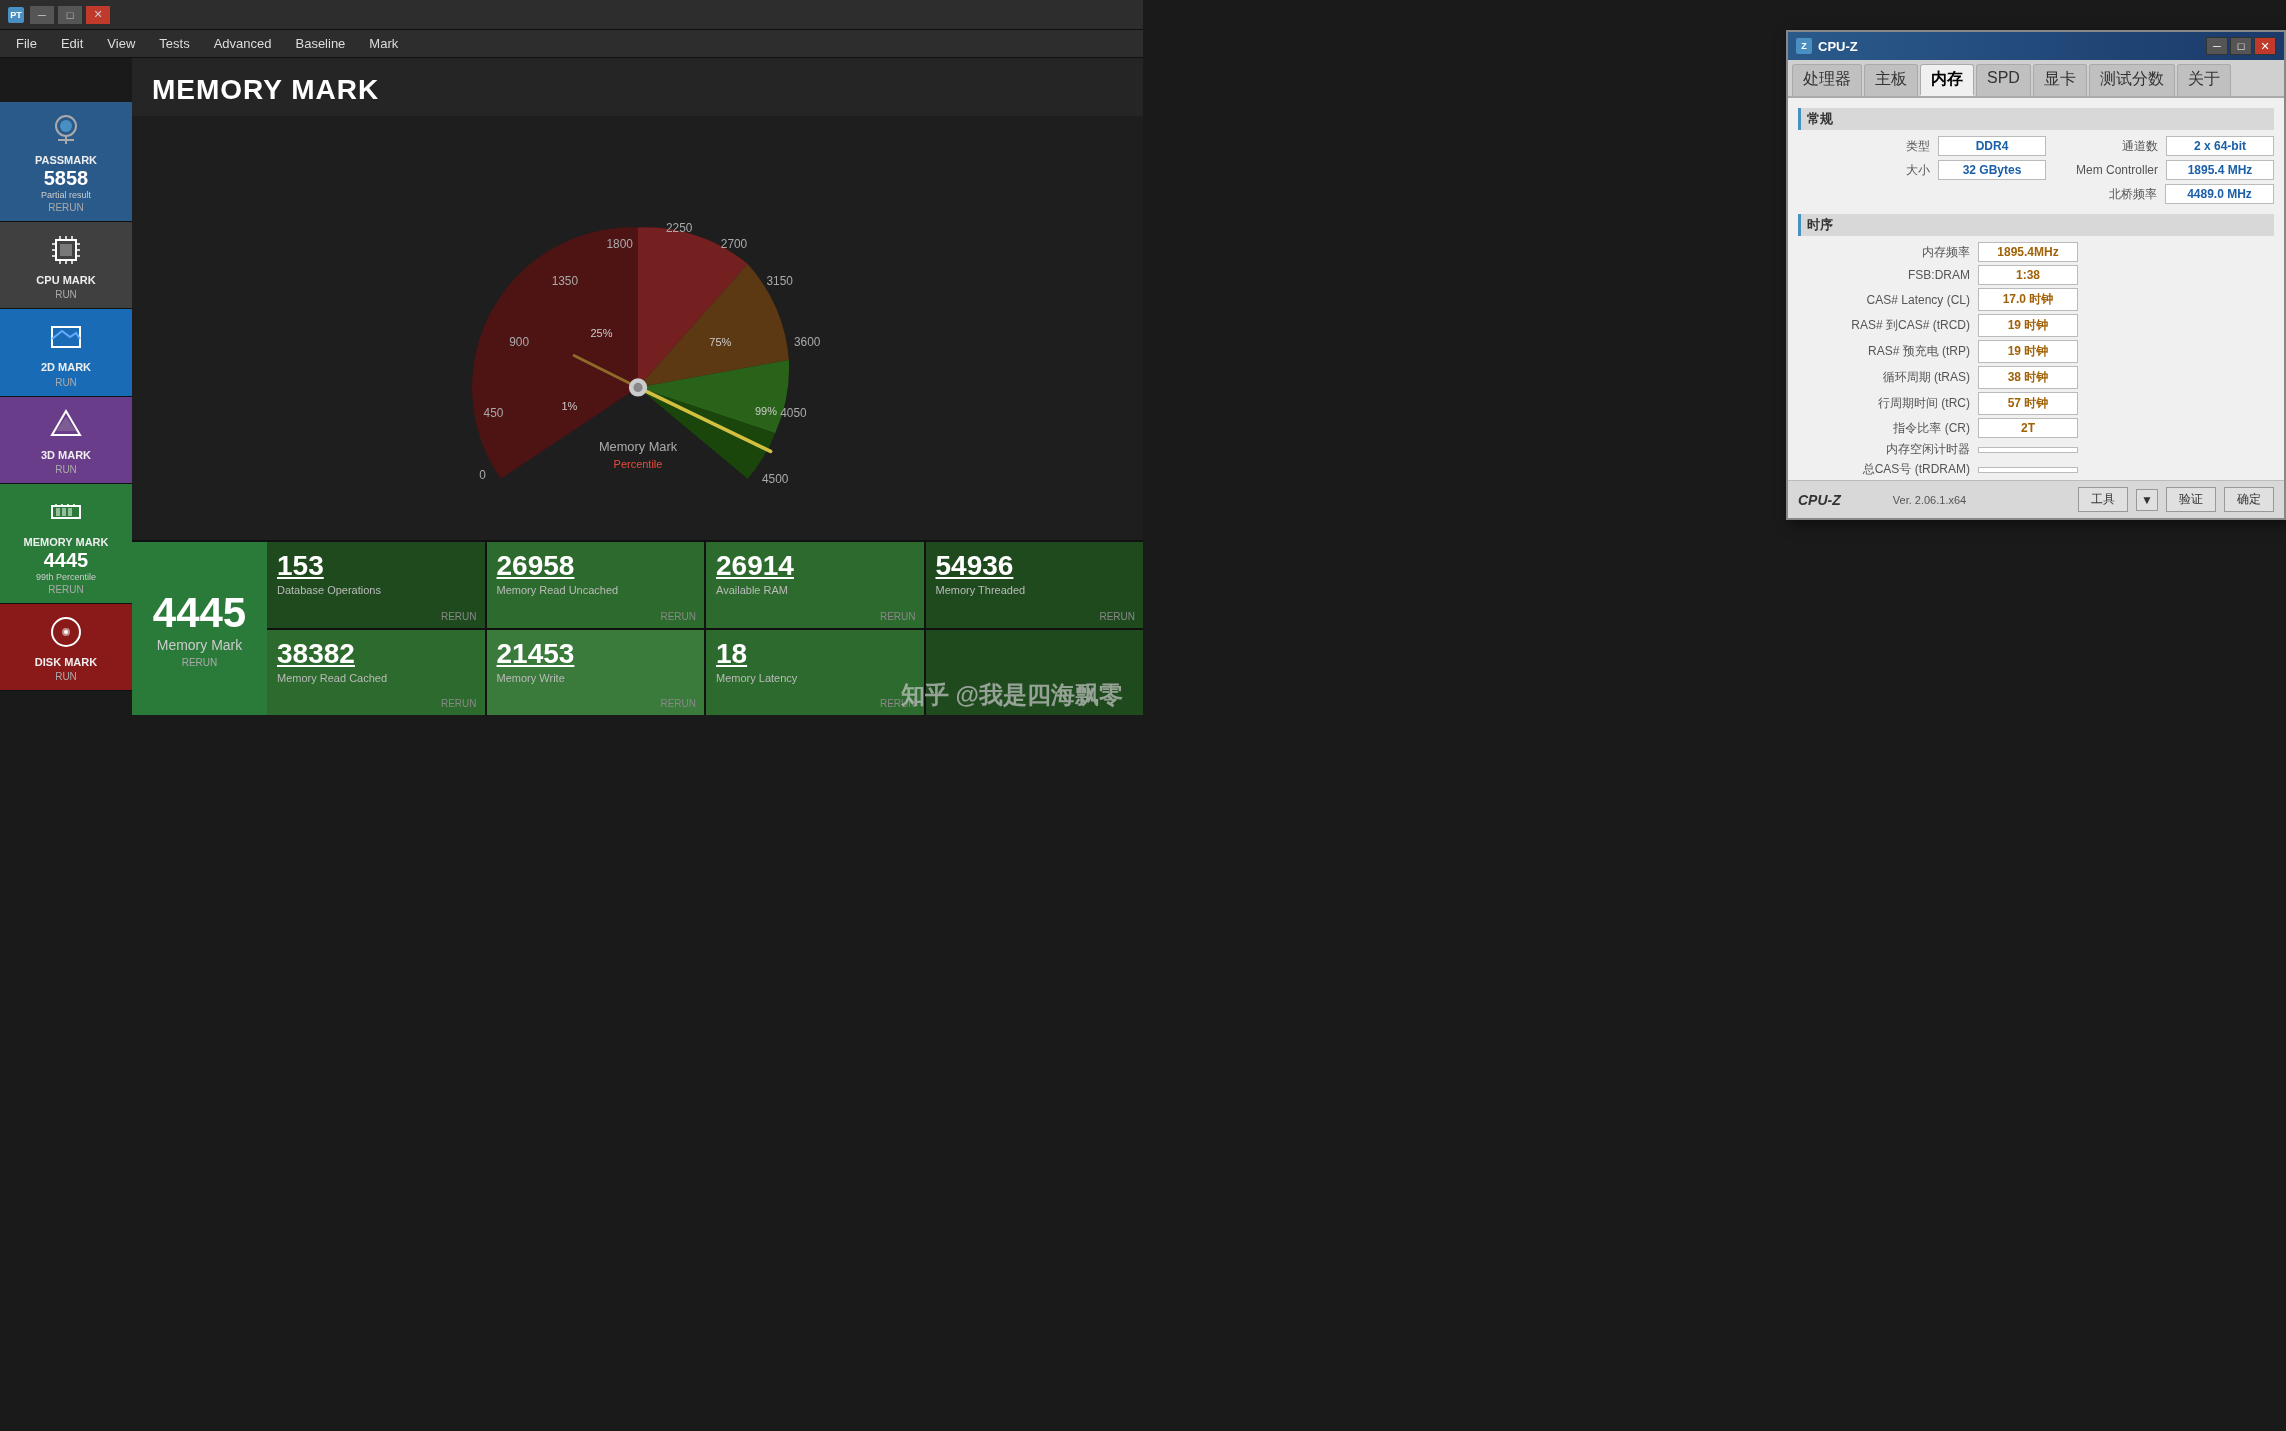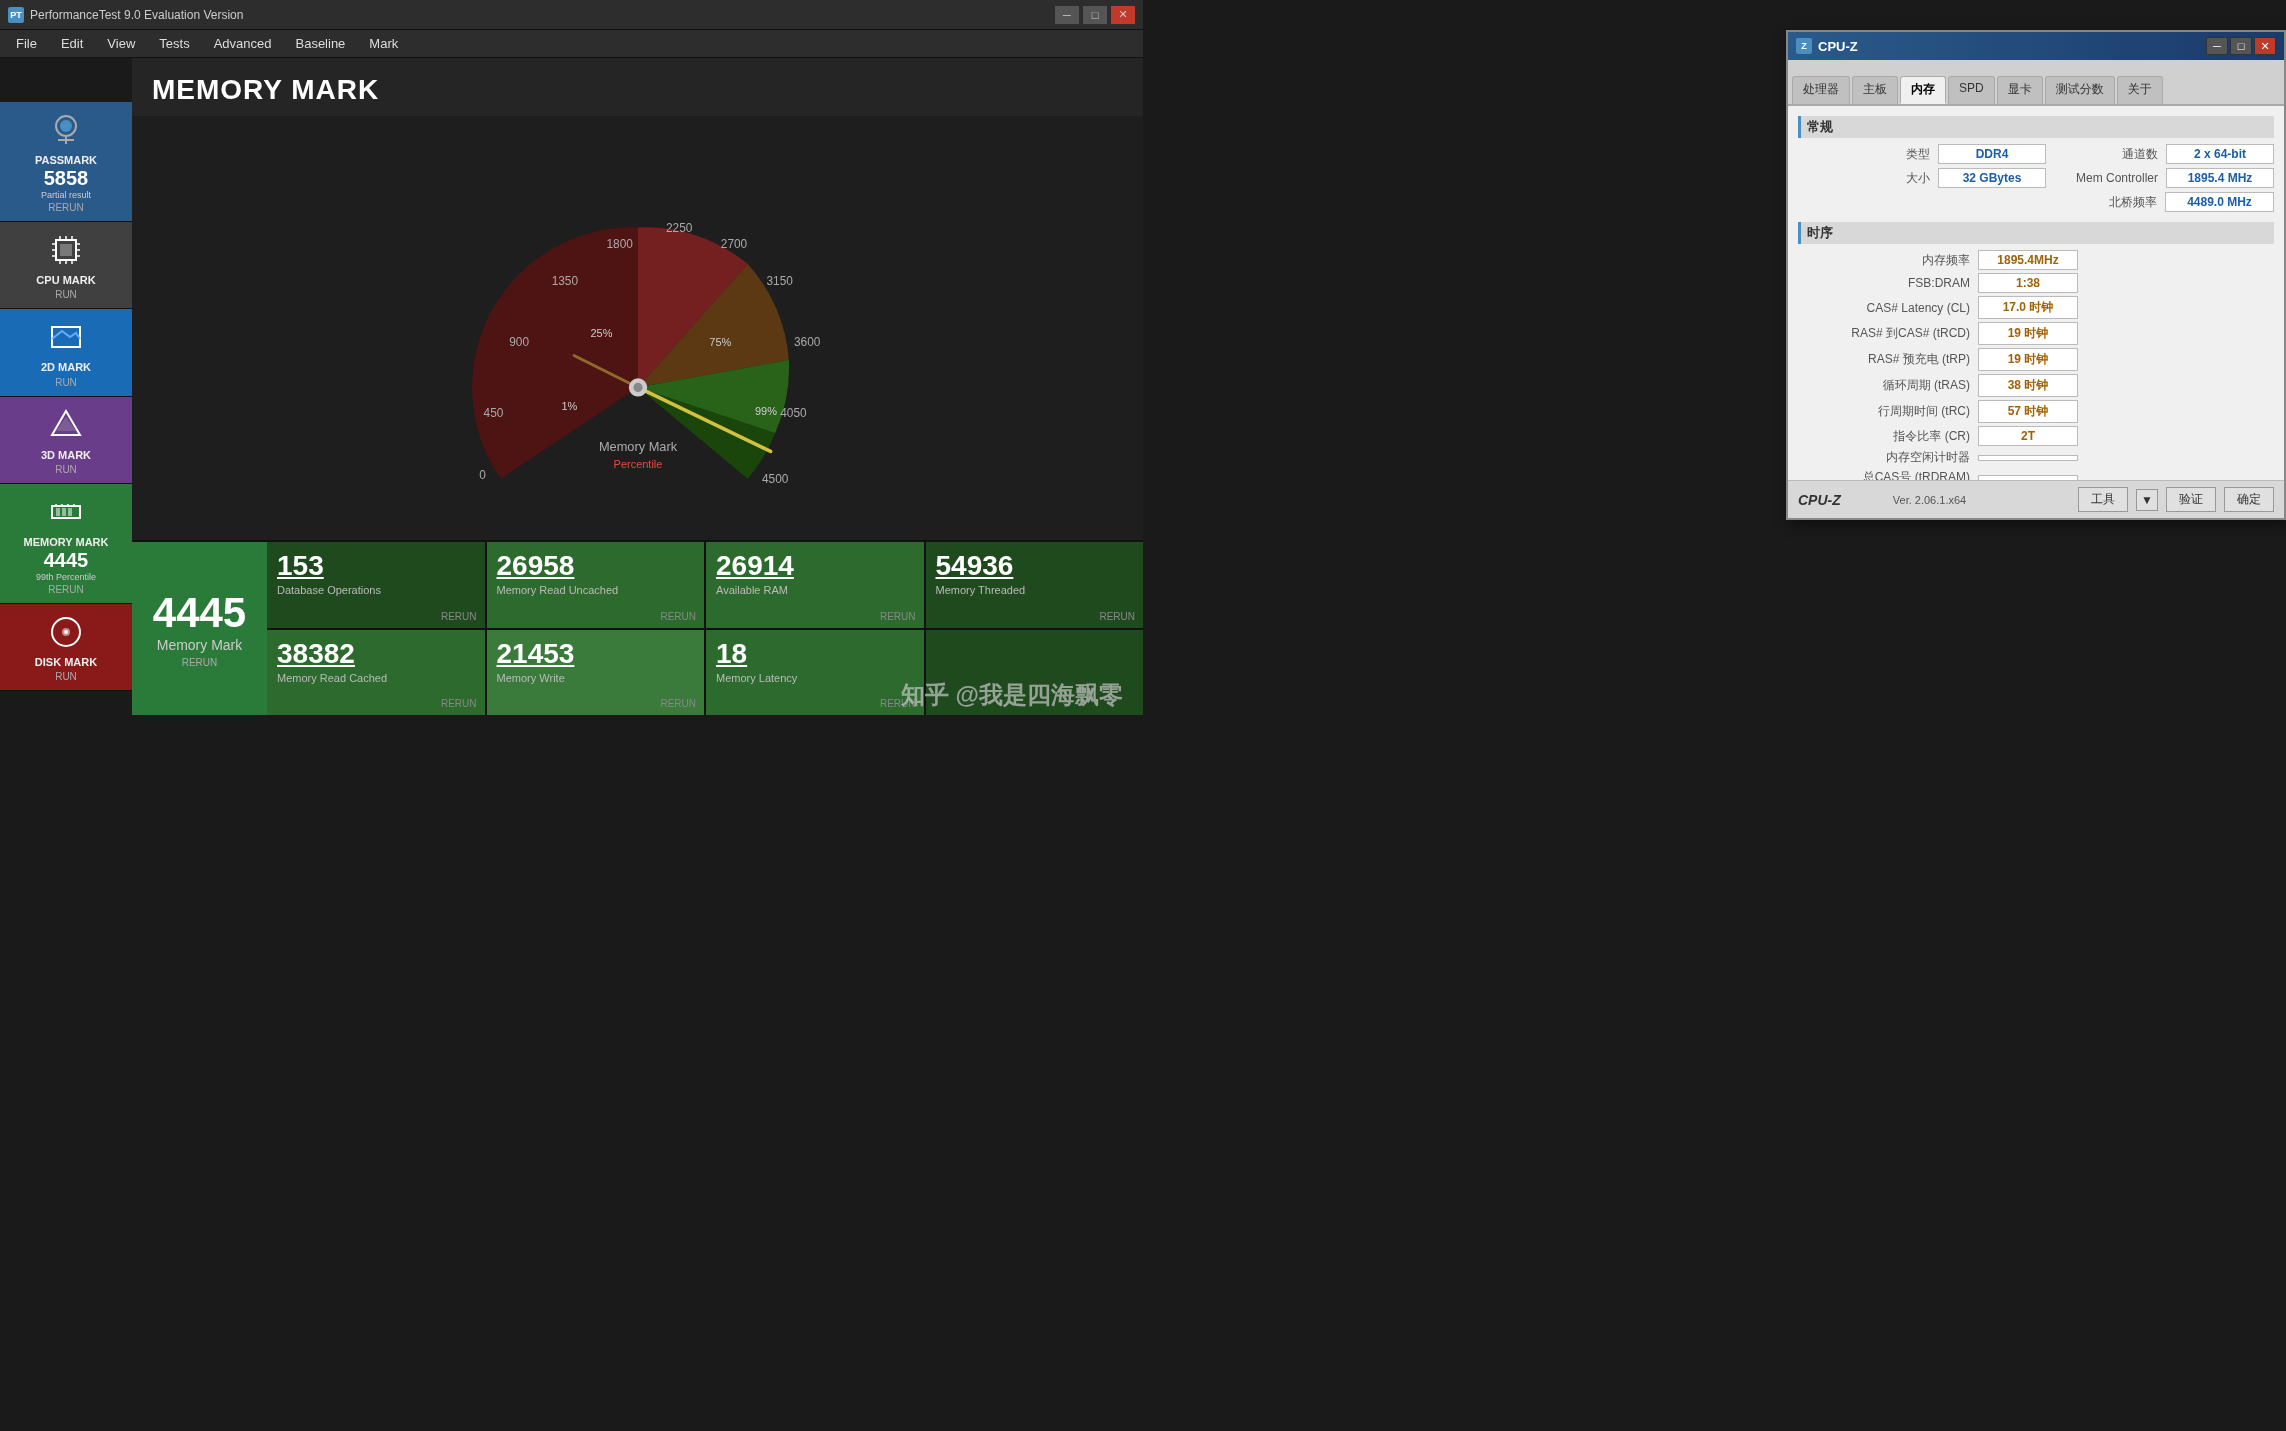--- a/index.html
+++ b/index.html
@@ -293,28 +293,27 @@
 
     .cpuz-tabs {
       display: flex;
       background: #d0d0d0;
       border-bottom: 2px solid #aaa;
       padding: 4px 4px 0;
       gap: 2px;
     }
     .cpuz-tab {
       padding: 4px 10px;
-      font-size: 12px;
+      font-size: 16px;
       background: #c0c0c0;
       border: 1px solid #aaa;
       border-bottom: none;
       cursor: pointer;
       color: #333;
       border-radius: 3px 3px 0 0;
-      margin-top: 12px;
     }
     .cpuz-tab.active {
       background: #f0f0f0;
       border-bottom: 2px solid #f0f0f0;
       color: #000;
       font-weight: bold;
     }
 
     .cpuz-content {
       flex: 1;
@@ -451,21 +450,20 @@
       font-weight: bold;
       z-index: 50;
       pointer-events: none;
     }
   </style>
 </head>
 <body>
 
 <div class="title-bar">
   <div class="title-bar-icon">PT</div>
-  <span class="title-bar-text">PerformanceTest 9.0 Evaluation Version</span>
   <div class="title-bar-controls">
     <button class="title-bar-btn">─</button>
     <button class="title-bar-btn">□</button>
     <button class="title-bar-btn close">✕</button>
   </div>
 </div>
 
 <div class="menu-bar">
   <span class="menu-item">File</span>
   <span class="menu-item">Edit</span>

